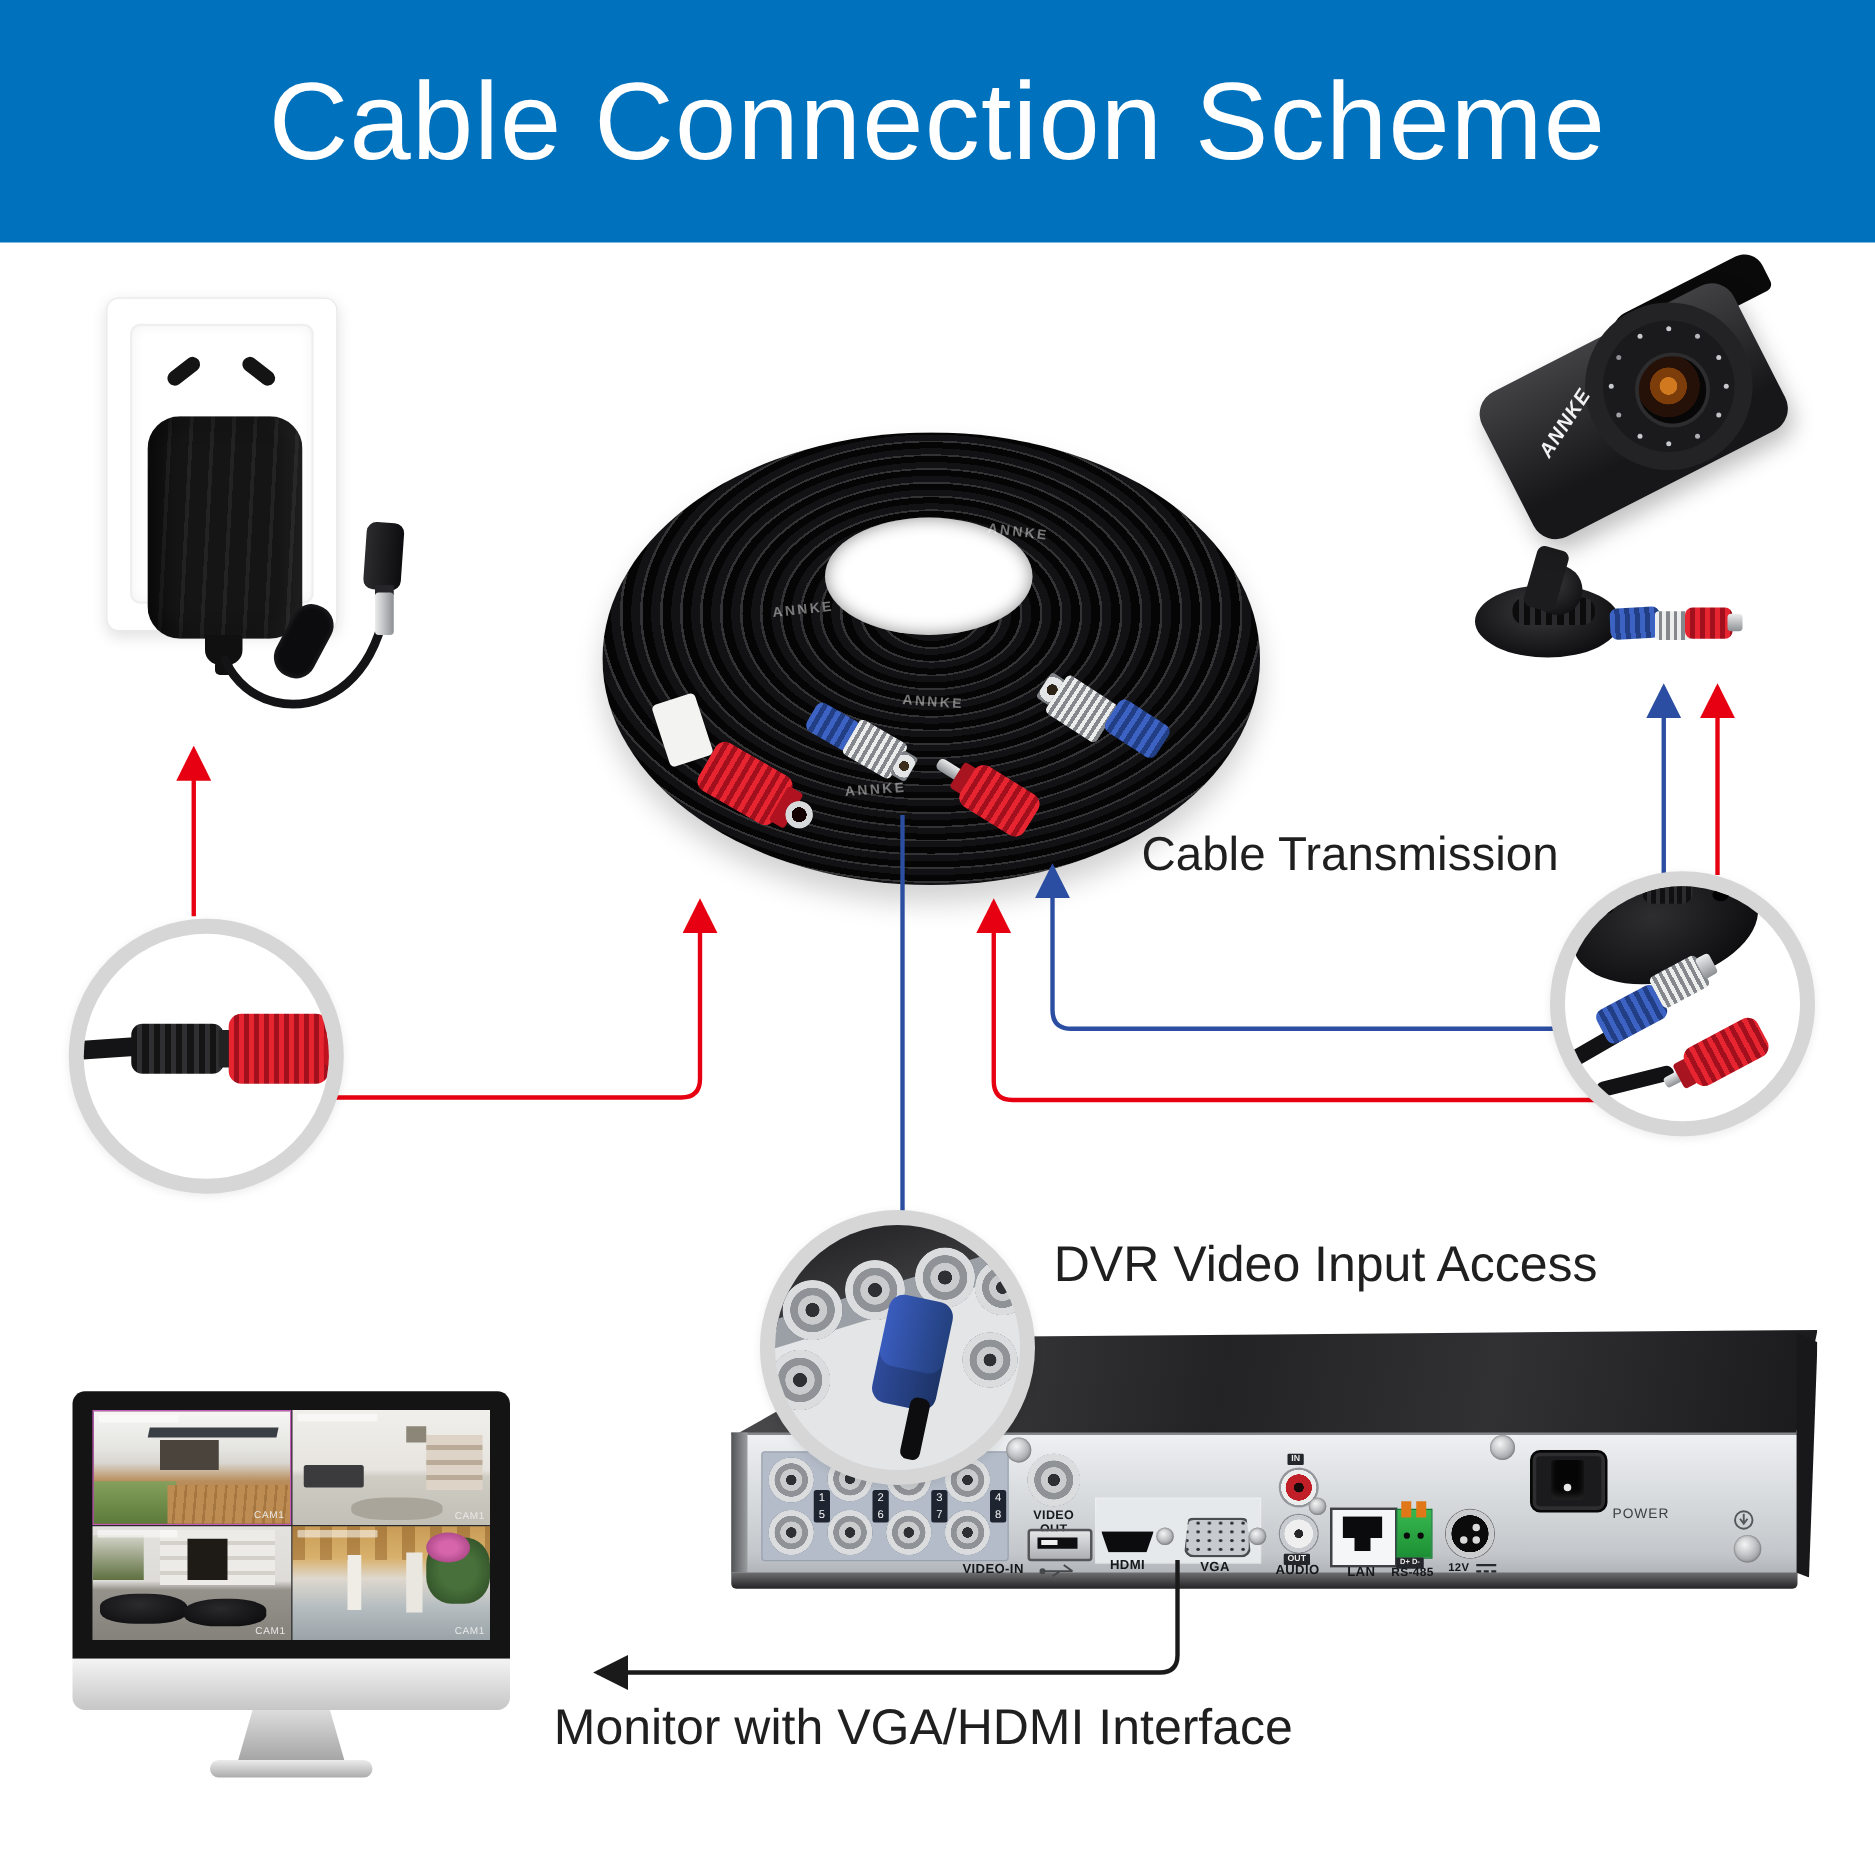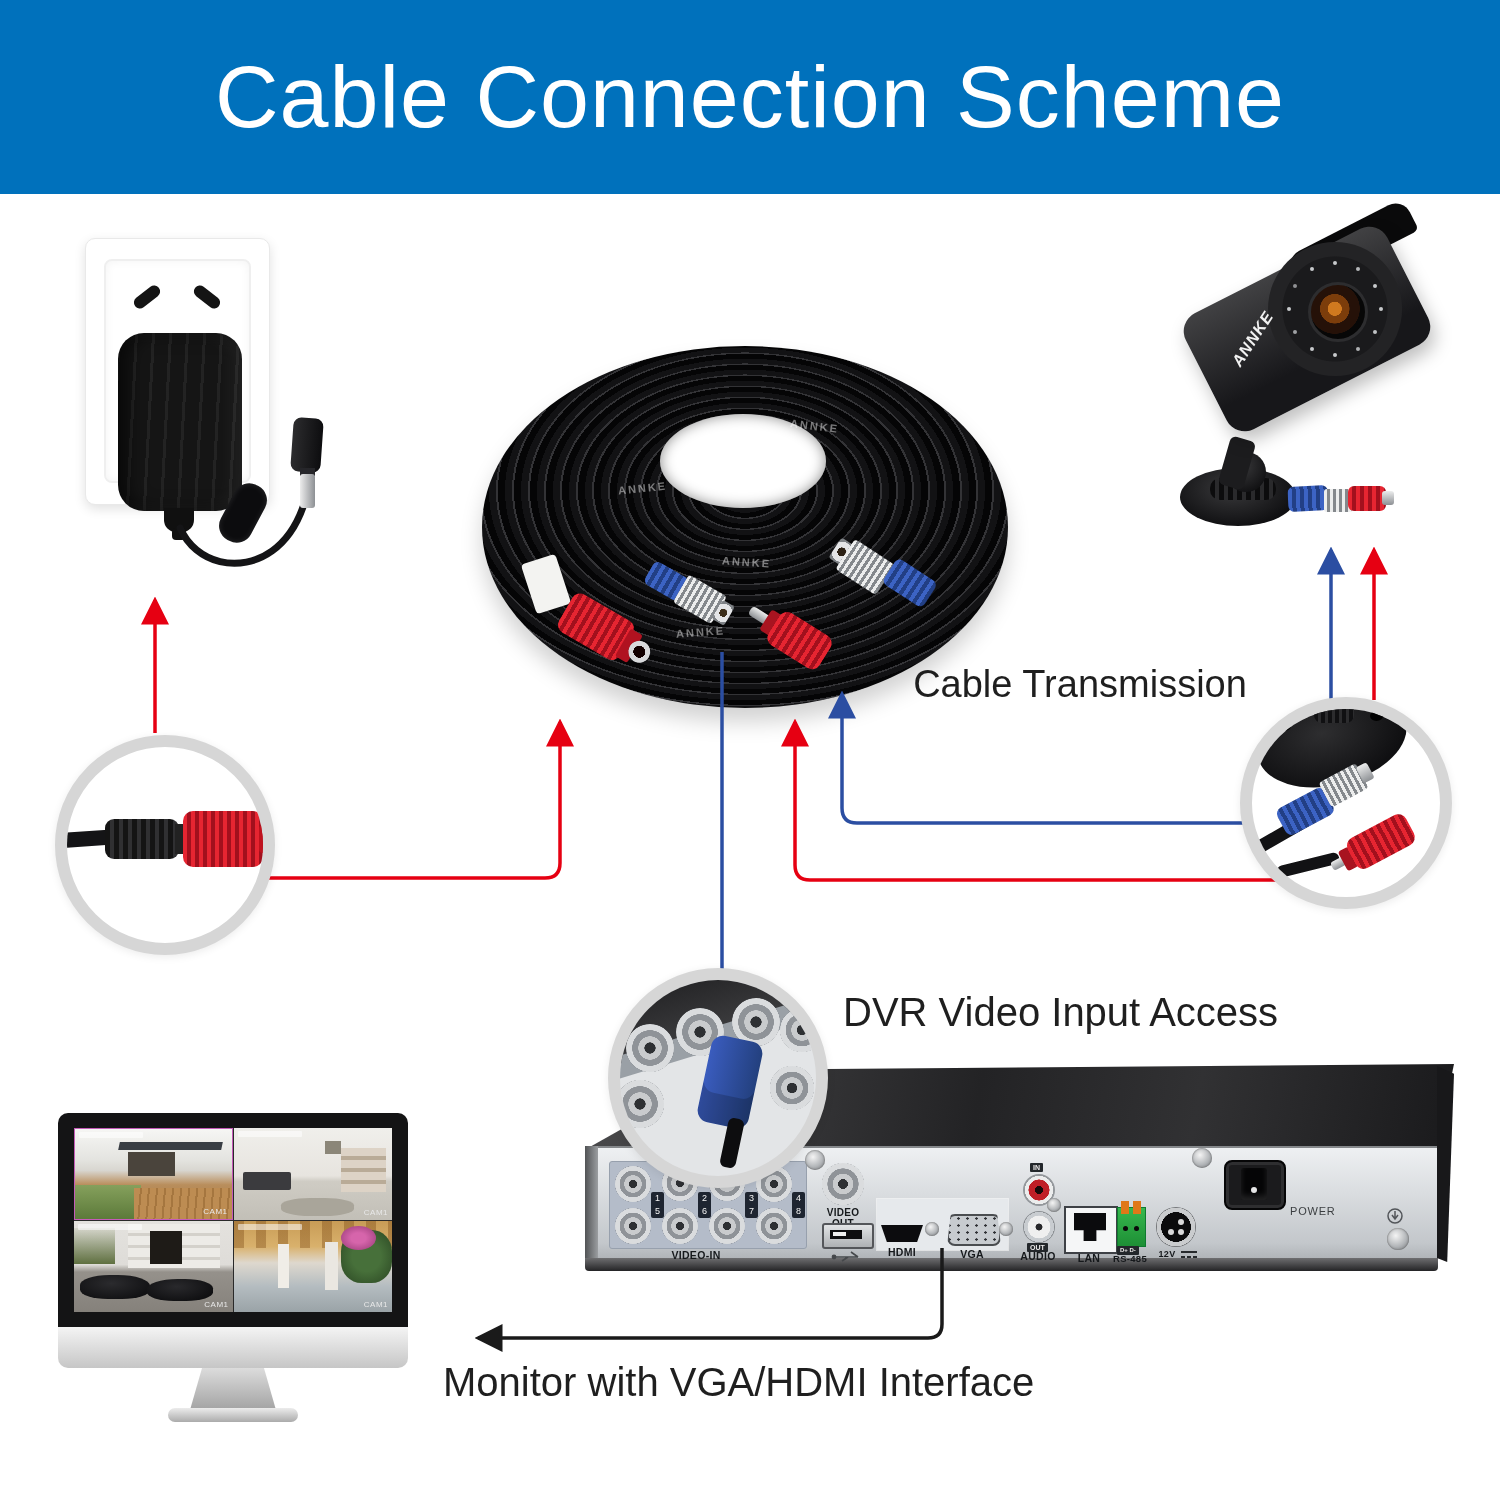--- a/index.html
+++ b/index.html
@@ -232,21 +232,21 @@
       </div>
       <div class="chtag" style="left:135px;top:30px;">
         <span>3</span>
           <span>7</span>
       </div>
       <div class="chtag" style="left:182px;top:30px;">
         <span>4</span>
           <span>8</span>
       </div>
     </div>
-    <div class="plabel" style="left:598px;top:1249px;width:196px;">VIDEO-IN</div>
+    <div class="plabel" style="left:623px;top:1249px;width:196px;text-align:right;">VIDEO-IN</div>
 
     <div class="bnc" style="left:822px;top:1163px;width:42px;height:42px;"></div>
     <div class="plabel" style="left:821px;top:1207px;width:44px;font-size:10px;line-height:11px;">
       <span style="display:block;">VIDEO</span>
       <span style="display:block;">OUT</span>
     </div>
 
     <div class="usb">
       <div class="usb-in"></div>
         <div class="usb-contact"></div>

